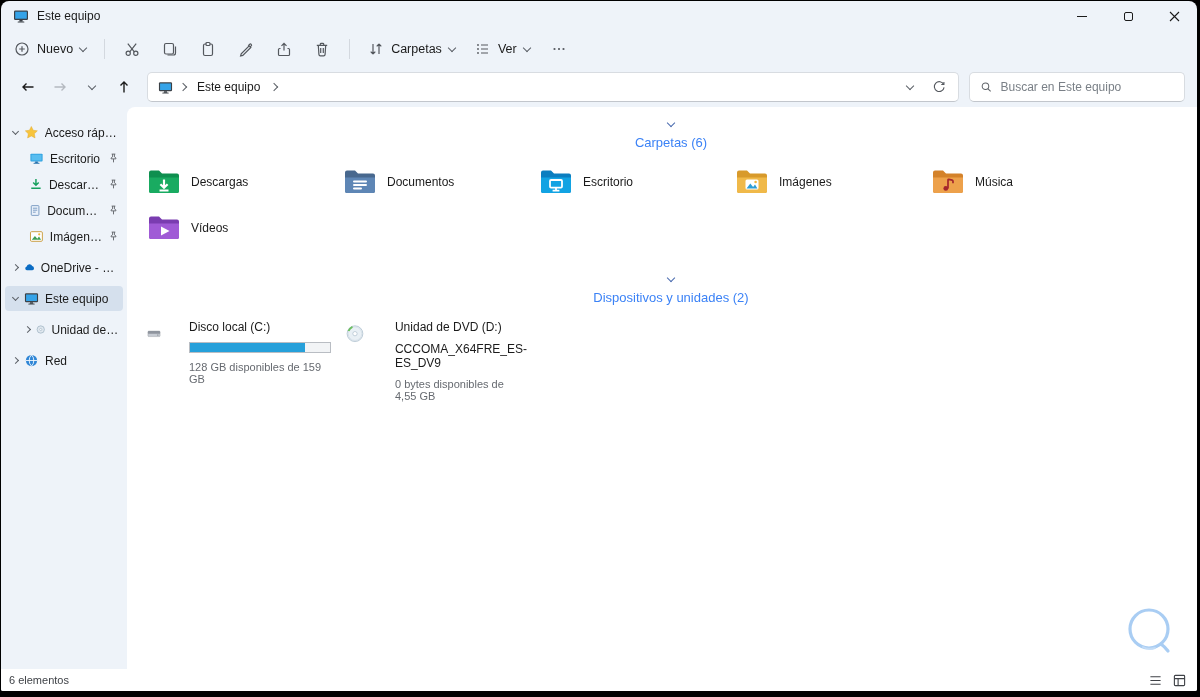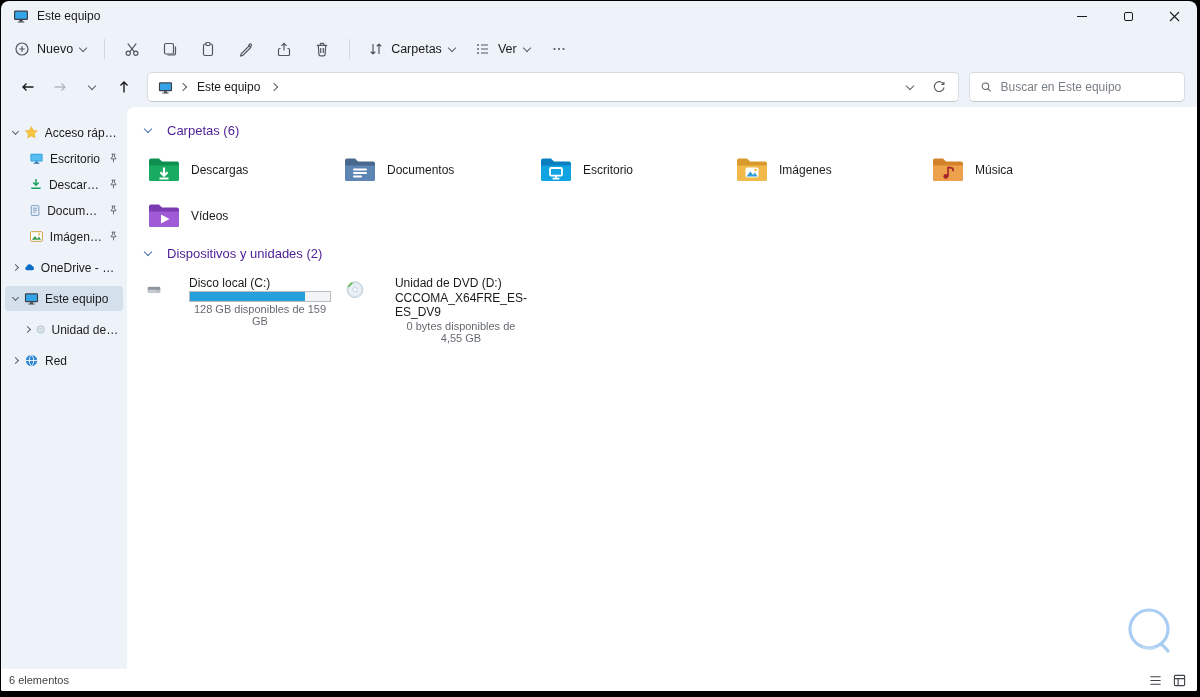--- a/index.html
+++ b/index.html
@@ -56,30 +56,30 @@
   .sidebar { width:126px; flex:0 0 auto; padding:12px 0 0 0; overflow:hidden; }
   .side-row { display:flex; align-items:center; height:25px; margin:1px 4px; padding:0 4px 0 8px; gap:6px; border-radius:4px; font-size:12px; color:#1b1b1b; white-space:nowrap; }
   .side-row.selected { background:#d5e0ed; }
   .side-row.child { padding-left:24px; }
   .side-row.child2 { padding-left:20px; }
   .side-row.toplevel { margin-top:6px; }
   .side-row .chev { width:5px; height:5px; flex:0 0 auto; }
   .side-row .lbl { overflow:hidden; text-overflow:ellipsis; }
   .side-row .pin { margin-left:auto; flex:0 0 auto; display:flex; }
   .content { flex:1; background:#fff; border-radius:8px 0 0 0; padding:14px 0 0 14px; overflow:hidden; position:relative; }
-  .group-header { display:flex; align-items:center; gap:16px; font-size:13px; color:#4c1d95; margin:2px 0 12px 4px; }
+  .group-header { display:flex; align-items:center; gap:9px; font-size:13px; color:#3b82f6; margin:2px 0 12px 4px;flex-direction:column; }
   .group-header .chev { border-color:#4a6baf; width:6px; height:6px; }
   .tiles { display:flex; flex-wrap:wrap; width:1000px; }
   .tile { width:196px; height:40px; display:flex; align-items:center; gap:10px; padding:2px 6px; border-radius:4px; margin-bottom:6px; }
   .tile .lbl { font-size:12px; color:#1b1b1b; }
   .drive-tiles { display:flex; }
   .drive-tile { width:196px; display:flex; align-items:flex-start; gap:8px; padding:2px 6px; border-radius:4px; }
-  .drive-info { display:flex; flex-direction:column; gap:1px; padding-top:1px;margin-left:20px; }
+  .drive-info { display:flex; flex-direction:column; gap:8px; padding-top:1px;margin-left:20px; }
   .drive-name { font-size:12px; color:#1b1b1b; }
-  .drive-sub { font-size:11px; color:#666a70;text-align:center; }
+  .drive-sub { font-size:11px; color:#666a70; }
   .bar-track { width:142px; height:11px; border:1px solid #b9bdc3; background:#f2f4f6; }
   .bar-fill { height:100%; background:#26a0da; }
   
   .statusbar { height:22px; background:#fff; display:flex; align-items:center; padding:0 8px; font-size:11px; color:#3f4247; flex:0 0 auto; position:relative; }
   .statusbar .right { margin-left:auto; display:flex; gap:4px; }
   .view-toggle { width:20px; height:18px; display:flex; align-items:center; justify-content:center; border-radius:3px; }
   .watermark { position:absolute; right:18px; bottom:10px; pointer-events:none; }
   svg { display:block; }
 </style>
 </head>
@@ -389,21 +389,21 @@
         <div class="tile">
           <svg width="34" height="28" viewBox="0 0 34 28">
               <path d="M2 4.5 Q2 2.5 4 2.5 H12 L15 5.5 H30 Q32 5.5 32 7.5 V23 Q32 25 30 25 H4 Q2 25 2 23 Z" fill="#7a3cb0"></path>
               <path d="M2 9.5 H32 V23 Q32 25 30 25 H4 Q2 25 2 23 Z" fill="#a05ad6"></path>
               <path d="M14 12.5 L22.5 17 L14 21.5 Z" fill="#fff"></path>
             </svg>
           <span class="lbl">Vídeos</span>
         </div>
       </div>
 
-      <div class="group-header" style="margin-top:4px;">
+      <div class="group-header" style="margin-top:24px;">
         <span class="chev down"></span>
         <span>Dispositivos y unidades (2)</span>
       </div>
 
       <div class="drive-tiles">
         <div class="drive-tile">
           <svg width="38" height="30" viewBox="0 0 38 30">
               <rect x="2.5" y="7" width="33" height="15" rx="2.5" fill="#c7ccd3" stroke="#868c95" stroke-width="1"></rect>
               <rect x="2.5" y="7" width="33" height="7.5" rx="2.5" fill="#8f959e"></rect>
               <circle cx="29.5" cy="17.8" r="1.4" fill="#5c6269"></circle>

